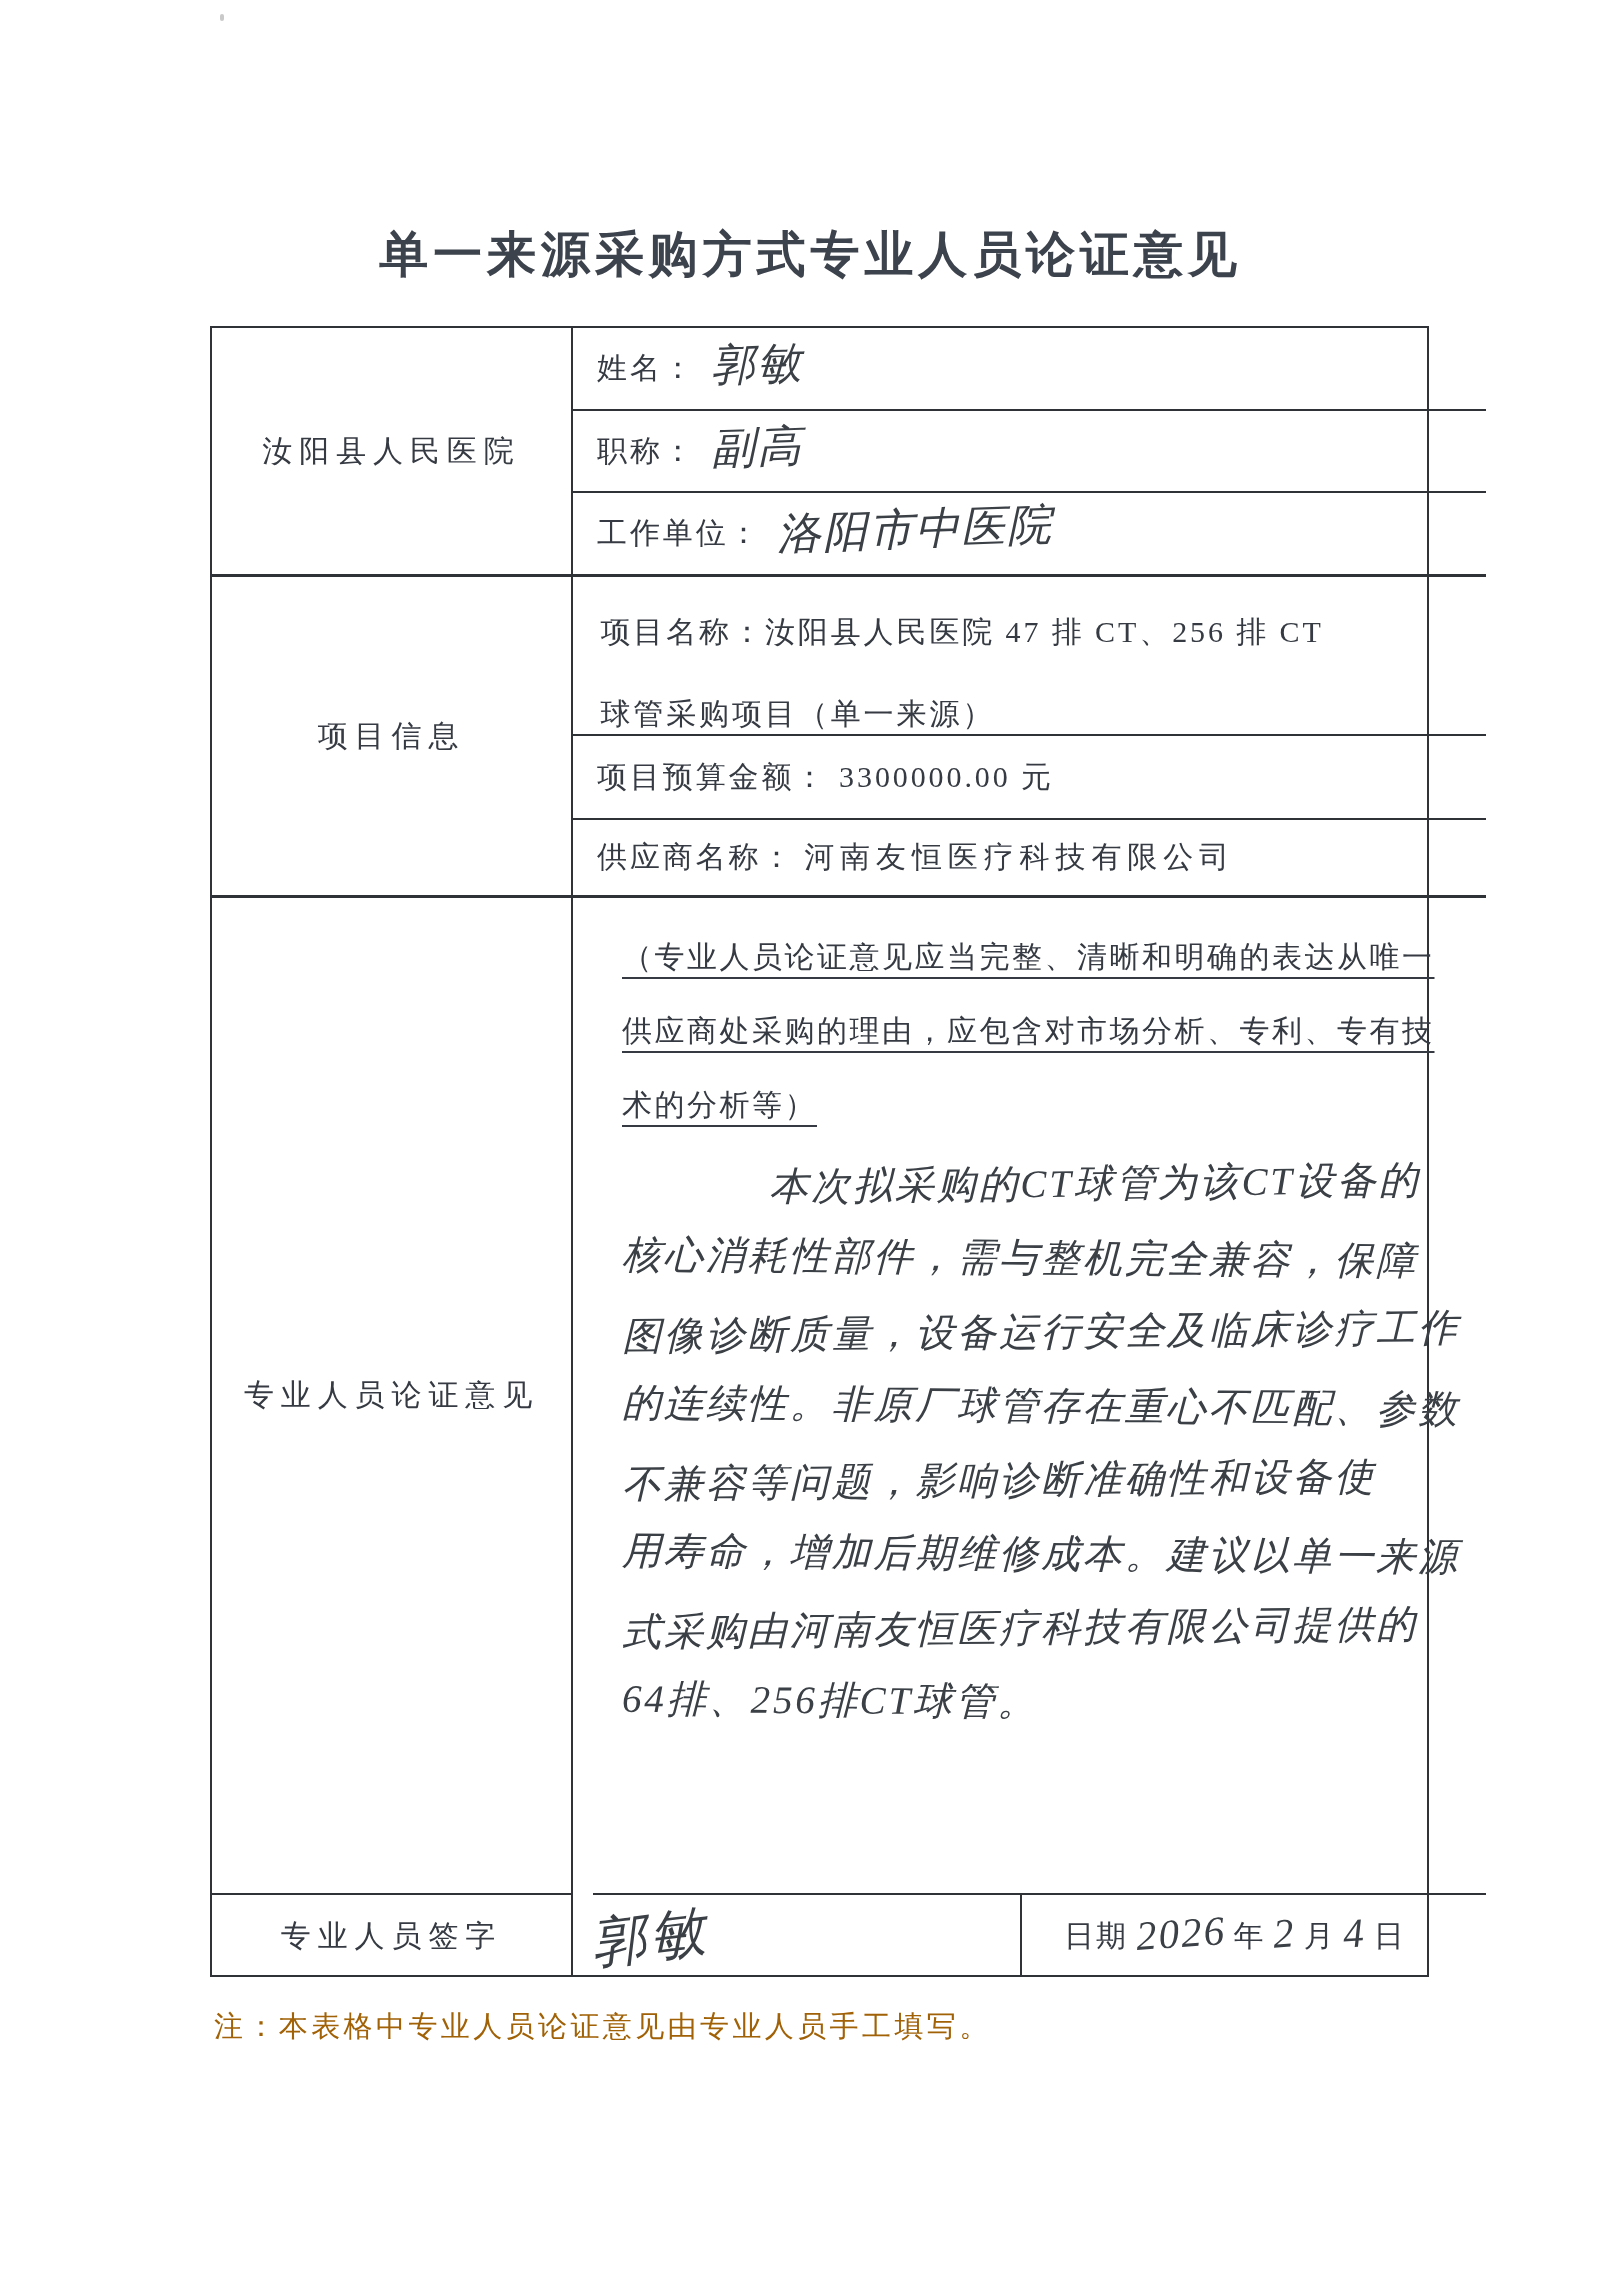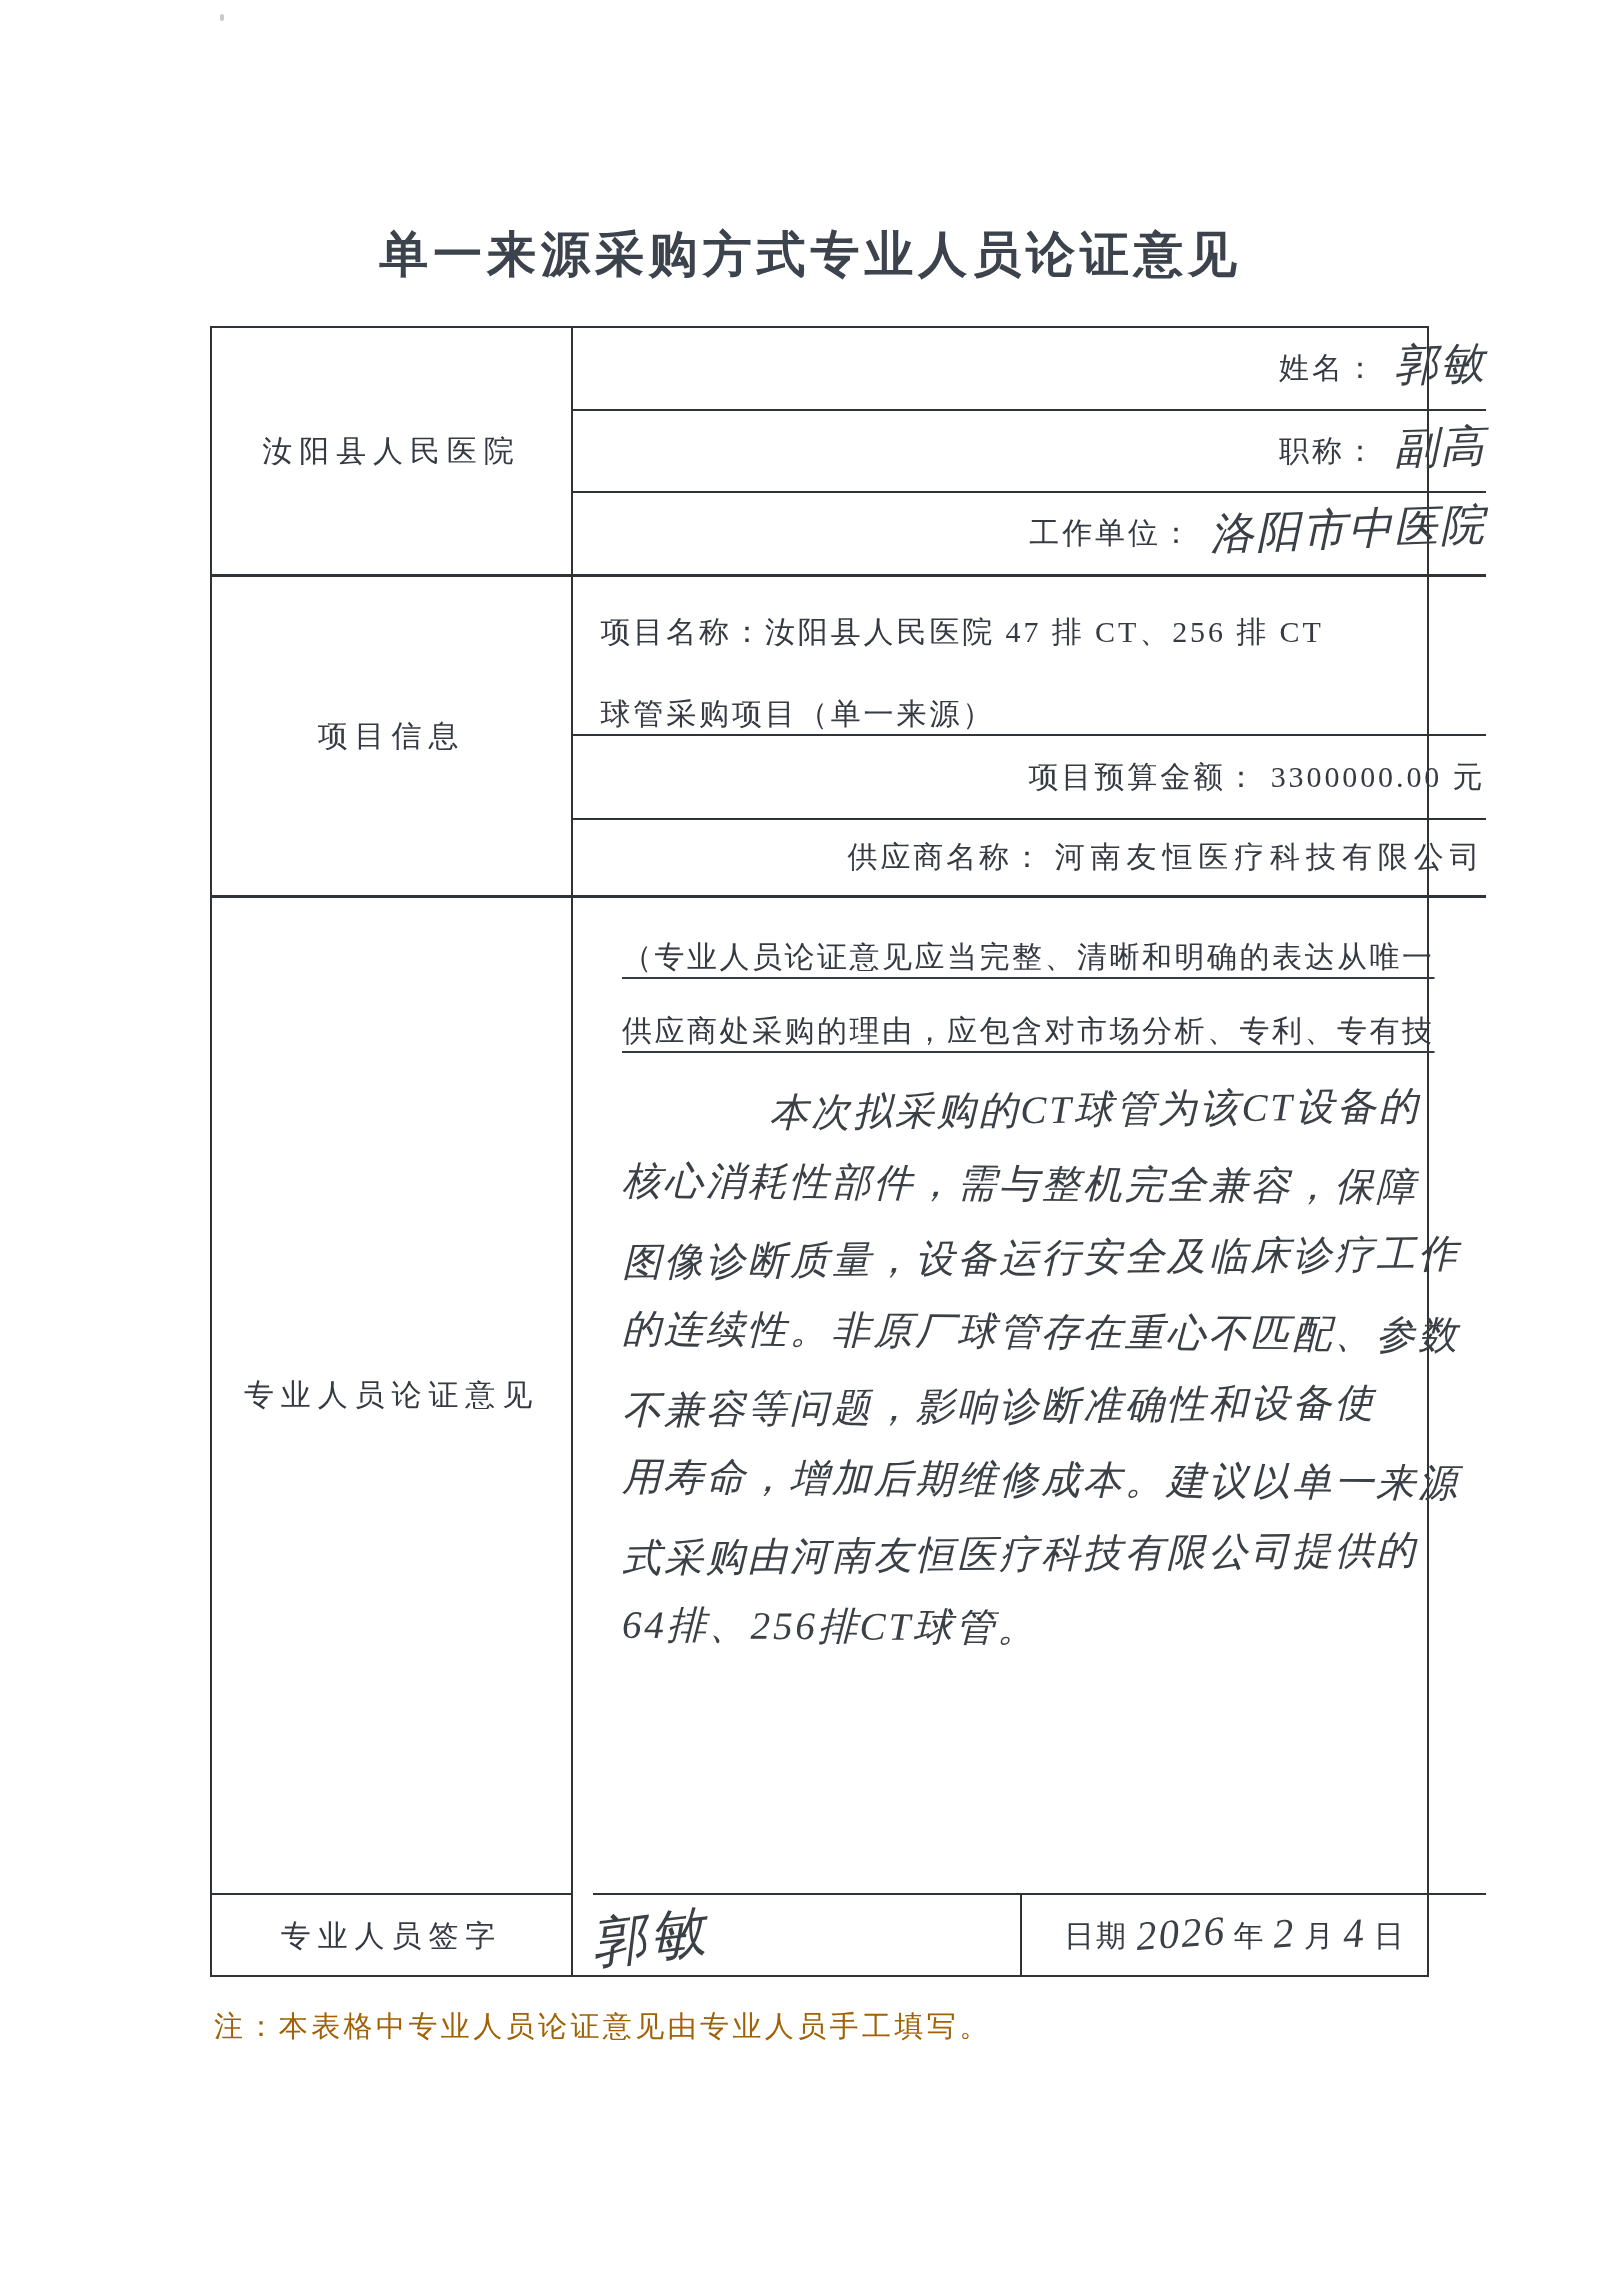--- a/index.html
+++ b/index.html
@@ -40,22 +40,22 @@
     text-align:center;
   }
   .lbl-personnel { grid-column:1; grid-row:1/4; border-bottom:3.9px solid #2f3338; }
   .lbl-project   { grid-column:1; grid-row:4/7; border-bottom:3.9px solid #2f3338; }
   .lbl-opinion   { grid-column:1; grid-row:7/8; border-bottom:2.9px solid #2f3338; }
   .lbl-sign      { grid-column:1; grid-row:8/9; }
 
   .field {
     grid-column:2;
     display:flex; align-items:center;
-    padding-left:37px;
-    font-size:30px; letter-spacing:2.9px;justify-content:flex-end;
+    padding-left:24px;
+    font-size:30px; letter-spacing:2.9px;
   }
   .row-thin    { border-bottom:2px solid #2f3338; }
   .row-section { border-bottom:3.9px solid #2f3338; }
 
   .hand {
     font-family:"Liberation Serif","DejaVu Serif",serif;
     font-style:italic;
     color:#3b4046;
     letter-spacing:2px;
   }
@@ -162,20 +162,21 @@
     </div>
     <div class="cell field row-section">
       <span>供应商名称：</span>
       <span class="supplier-val">河南友恒医疗科技有限公司</span>
     </div>
 
     <div class="cell opinion-cell">
       <div class="instruction">
         <div>（专业人员论证意见应当完整、清晰和明确的表达从唯一</div>
         <div>供应商处采购的理由，应包含对市场分析、专利、专有技</div>
+        <div>术的分析等）</div>
       </div>
       <div class="hand hand-lines">
         <div>本次拟采购的CT球管为该CT设备的</div>
         <div>核心消耗性部件，需与整机完全兼容，保障</div>
         <div>图像诊断质量，设备运行安全及临床诊疗工作</div>
         <div>的连续性。非原厂球管存在重心不匹配、参数</div>
         <div>不兼容等问题，影响诊断准确性和设备使</div>
         <div>用寿命，增加后期维修成本。建议以单一来源</div>
         <div>式采购由河南友恒医疗科技有限公司提供的</div>
         <div>64排、256排CT球管。</div>

